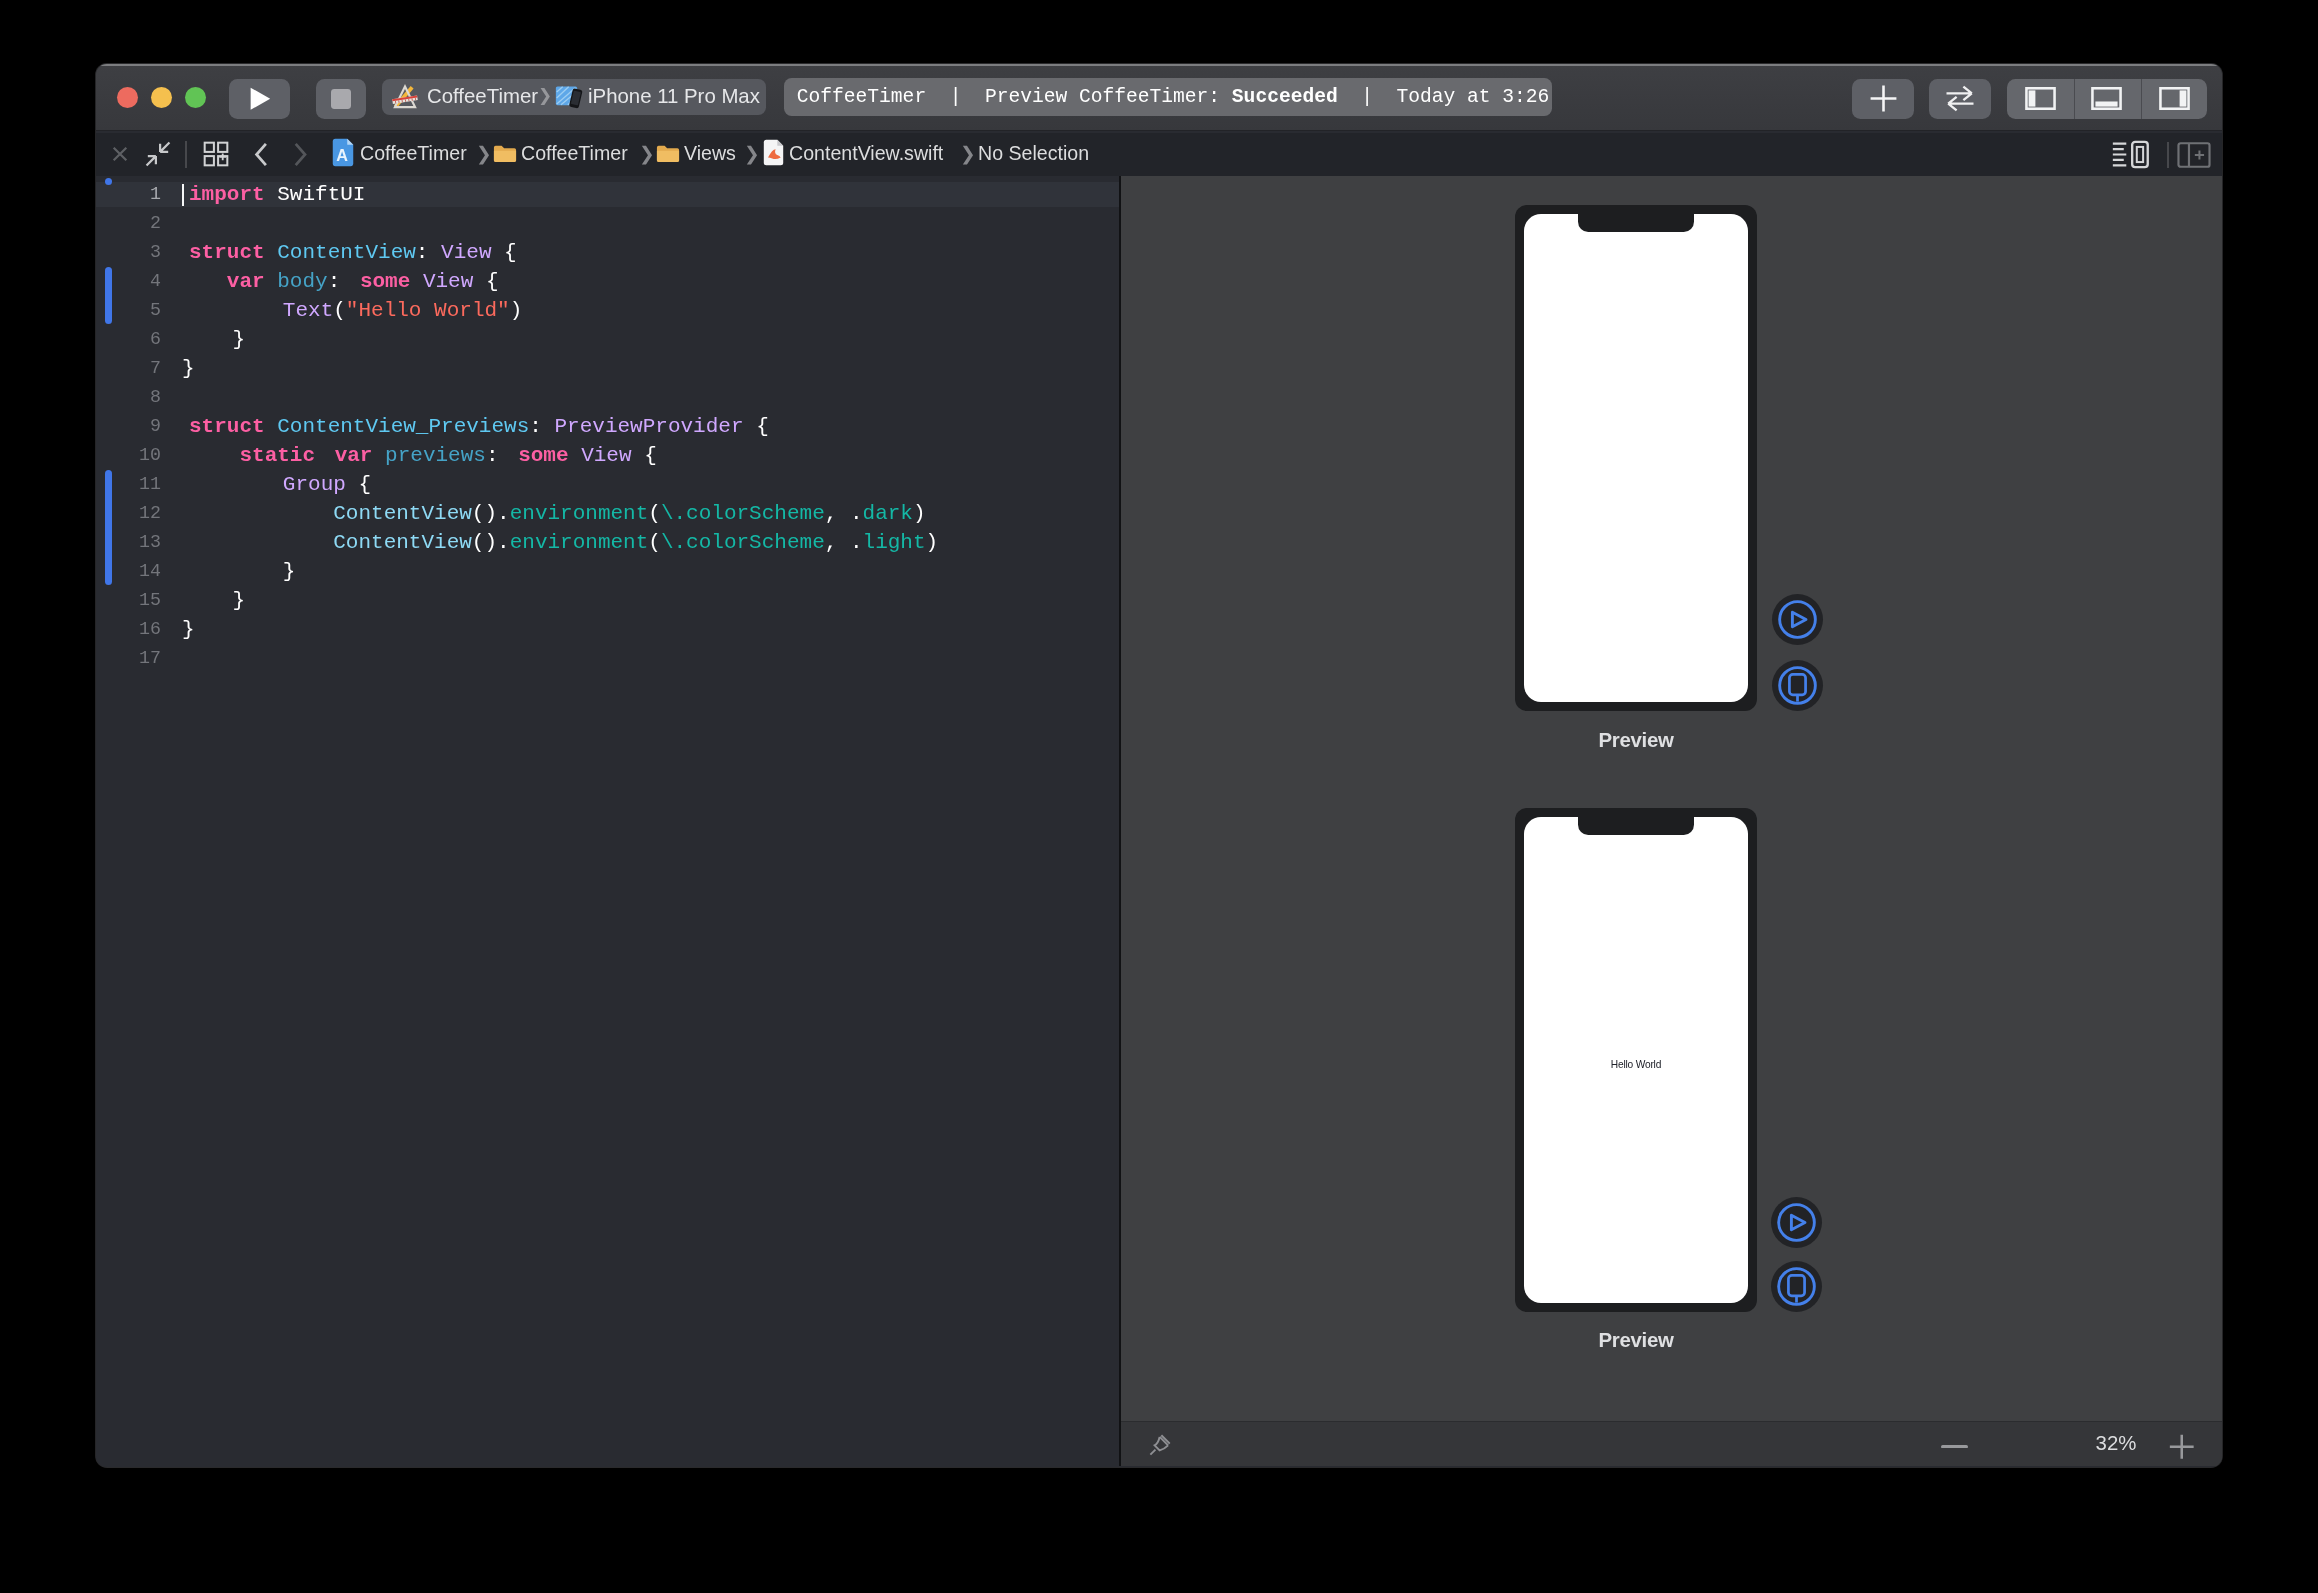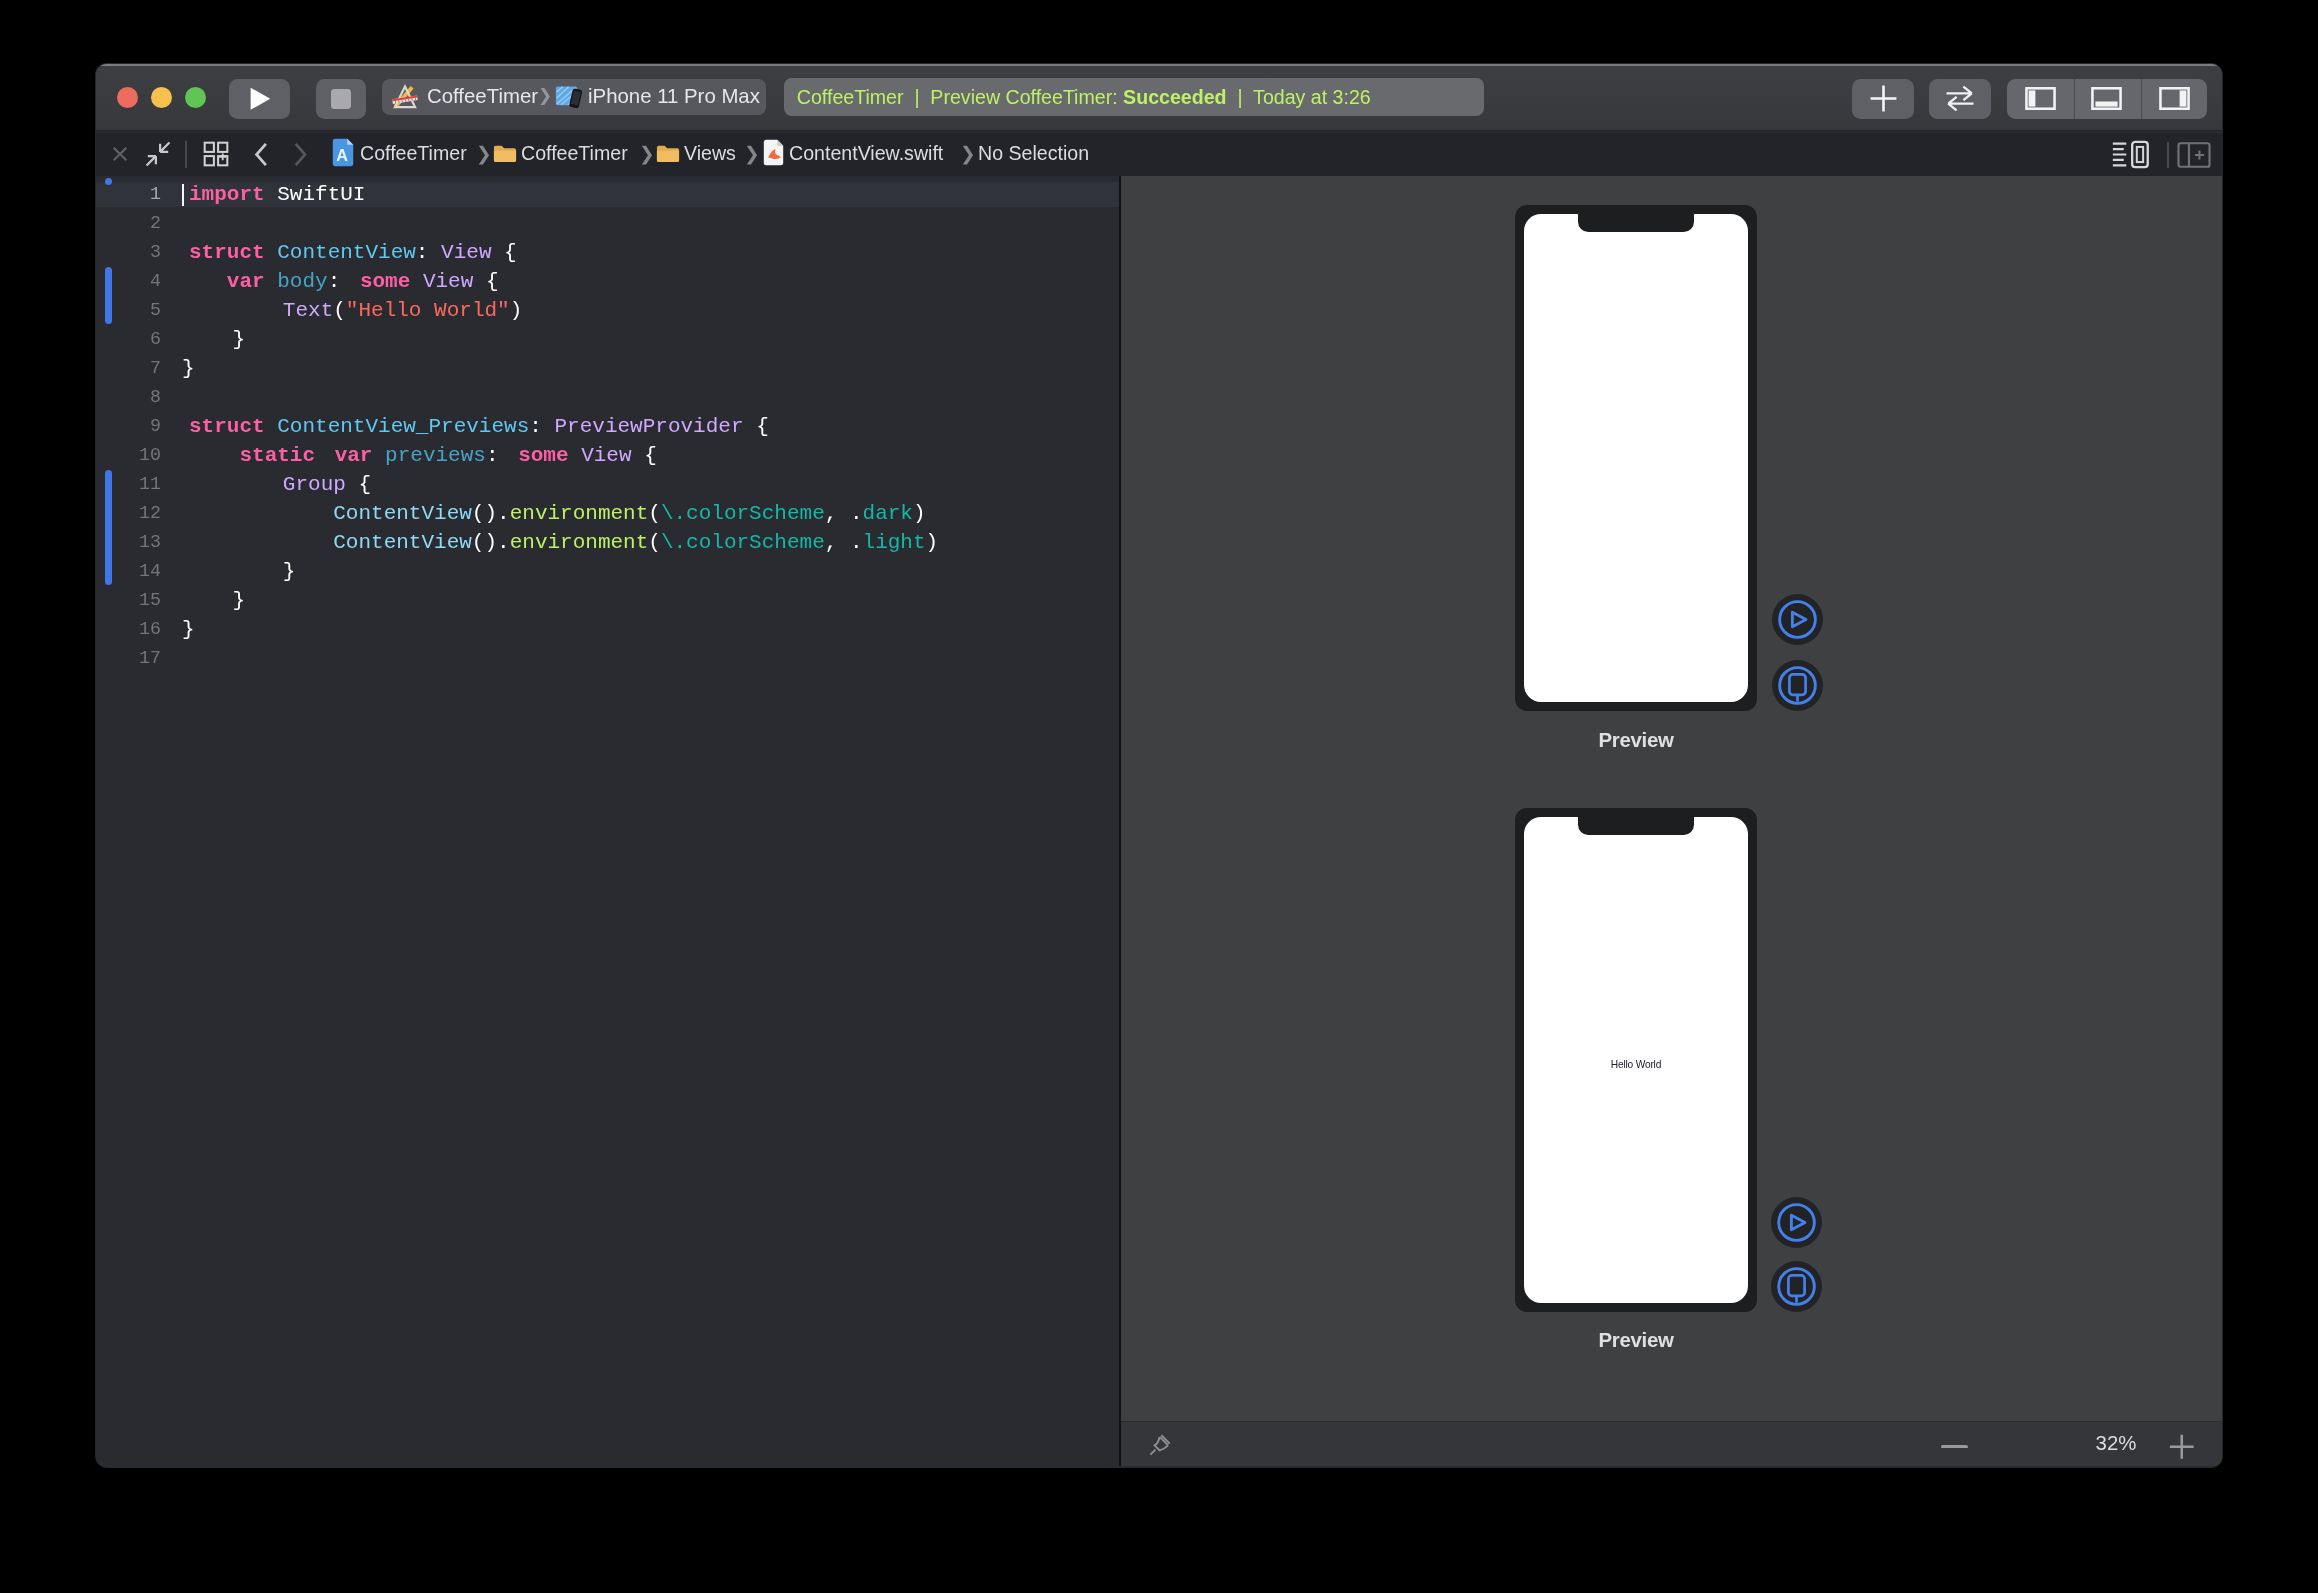--- a/index.html
+++ b/index.html
@@ -20,21 +20,21 @@
   #canvas{position:absolute;left:1025px;top:112px;width:1101px;height:1290px;background:#3f4042;}
   #curline{position:absolute;left:0;top:5.8px;width:1023px;height:25.5px;background:#30333a;}
   pre{margin:0;}
   #gutter{position:absolute;left:0;top:4.1px;width:65px;text-align:right;font-family:"Liberation Mono",monospace;font-size:18.3px;line-height:29px;color:#73757b;}
   #code{position:absolute;left:86px;top:4.1px;font-family:"Liberation Mono",monospace;font-size:21px;line-height:29px;color:#ffffff;letter-spacing:0px;}
   .kw{color:#fc5fa3;font-weight:bold;padding-left:7px;}
   .str{color:#fc6a5d;}
   .decl{color:#5fc9f2;}
   .prop{color:#45a3c7;}
   .ftype{color:#d0a8ff;}
-  .fmeth{color:#bef264;}
+  .fmeth{color:#14b8a6;}
   .fprop{color:#14b8a6;}
   .use{color:#8edaf5;}
   .cbar{position:absolute;left:8.5px;width:7.7px;border-radius:3.8px;background:#4076e8;}
   
   .phone{position:absolute;background:#1d1e20;border-radius:12px;}
   .screen{position:absolute;left:9.4px;top:9.4px;right:9.4px;bottom:9.4px;background:#fff;border-radius:17px;}
   .notch{position:absolute;left:50%;transform:translateX(-50%);top:0;width:116px;height:27px;background:#1d1e20;border-radius:0 0 10.2px 10.2px;}
   .pvlabel{position:absolute;width:170px;text-align:center;font-family:"Liberation Sans",sans-serif;font-weight:bold;font-size:20.4px;letter-spacing:-0.3px;color:#dfe0e2;}
   .cbtn{position:absolute;width:51px;height:51px;border-radius:50%;background:#222326;}
   #bottombar{position:absolute;left:1025px;top:1357px;width:1317px;height:45px;background:#353639;border-top:1.7px solid #2b2c2f;}
@@ -72,21 +72,21 @@
         <rect x="1" y="1.5" width="25" height="22" rx="2" fill="#5ea7e8"></rect>
         <path d="M2 8 L9 2 M2 15 L16 2 M2 22 L24 3 M7 23 L25 8 M15 23 L26 14" stroke="#9ccdf2" stroke-width="1.6"></path>
         <g transform="rotate(13 24 16)">
           <rect x="18.5" y="4.5" width="11.5" height="22" rx="2.8" fill="#141518"></rect>
           <rect x="20" y="7" width="8.5" height="16" rx="1" fill="#2a2d33"></rect>
         </g>
       </svg>
       <span style="position:absolute;left:206px;">iPhone 11 Pro Max</span>
     </div>
 
-    <div class="pill" style="left:688px;top:14px;width:700px;height:38px;background:#696a6e;font-size:19.6px;color:#bef264;">
+    <div class="pill" style="left:688px;top:14px;width:768px;height:38px;background:#696a6e;font-size:19.6px;color:#ffffff;font-family:Liberation Mono, monospace;">
       <span style="position:absolute;left:12.8px;white-space:nowrap;">CoffeeTimer &nbsp;|&nbsp; Preview CoffeeTimer: <b>Succeeded</b> &nbsp;|&nbsp; Today at 3:26</span>
     </div>
 
     <div class="tbtn" style="left:1756px;width:62px;"></div>
     <svg style="position:absolute;left:1772px;top:19px;" width="31" height="31" viewBox="0 0 36 36">
         <path d="M18 3 V33 M3 18 H33" stroke="#f5f5f6" stroke-width="3"></path>
       </svg>
     <div class="tbtn" style="left:1833px;width:62px;"></div>
     <svg style="position:absolute;left:1847px;top:21px;" width="34" height="27" viewBox="0 0 40 32">
       <path d="M4 10 H34 M34 10 L24 2 M34 10 L24 18" fill="none" stroke="#f0f0f1" stroke-width="2.8"></path>

